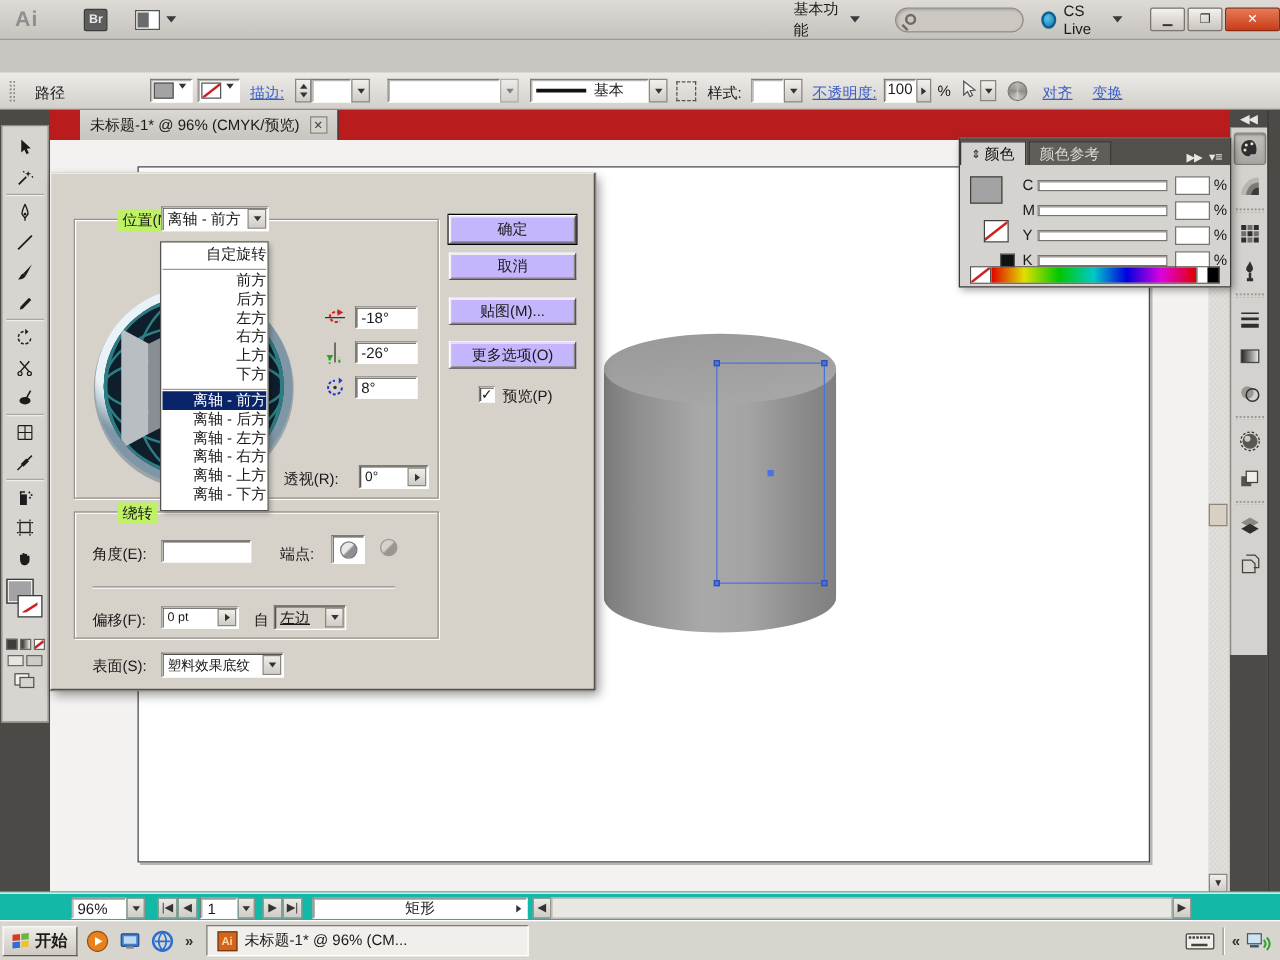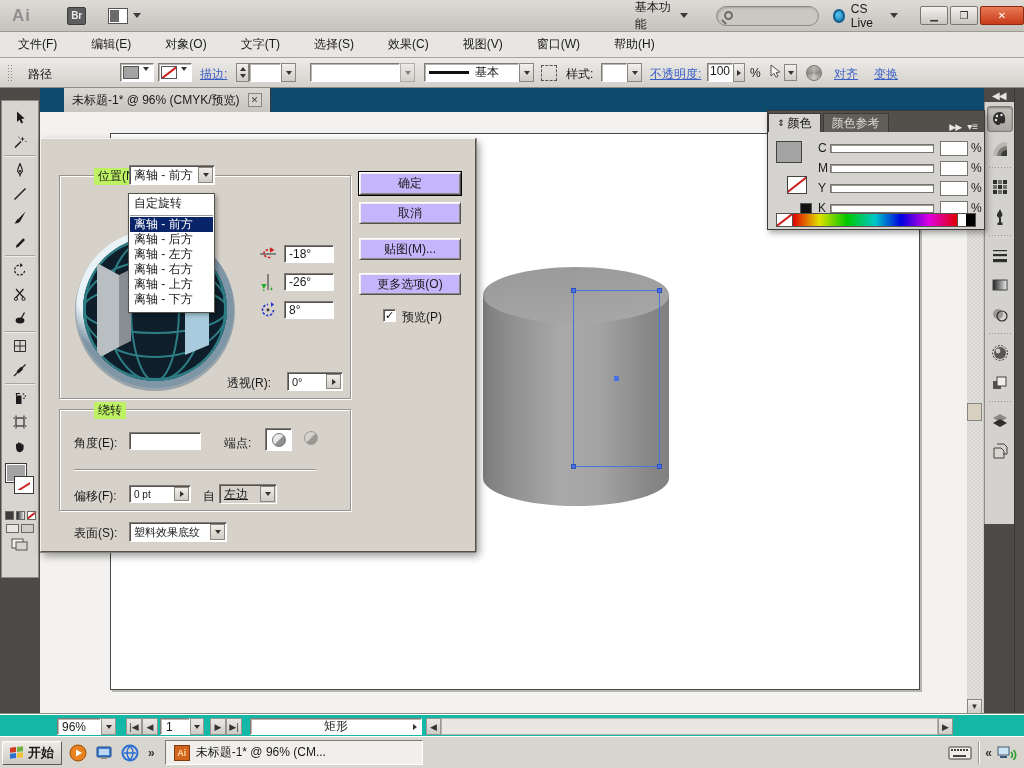--- a/index.html
+++ b/index.html
@@ -40,21 +40,21 @@
   .link { color:#3b5fc5; text-decoration:underline; }
   .sunken { background:#fff; border:1px solid; border-color:#7f7c77 #ffffff #ffffff #7f7c77; box-shadow:inset 1px 1px 0 #b9b6b1;}
   .combo-btn { background:linear-gradient(#f2f0ed,#cfccc7); border:1px solid #8a8680; display:flex; align-items:center; justify-content:center;}
   .caret-s { width:0;height:0;border-left:3px solid transparent;border-right:3px solid transparent;border-top:4px solid #333;}
   .caret-r { width:0;height:0;border-top:3px solid transparent;border-bottom:3px solid transparent;border-left:4px solid #333;}
   .swatch-gray { background:#a3a3a3; }
   .none-slash { background:#fff; position:relative; overflow:hidden;}
   .none-slash::after { content:""; position:absolute; left:-20%; top:45%; width:140%; height:2px; background:#cc2222; transform:rotate(-38deg);}
 
   
-  .tabstrip { left:0; top:88px; width:1024px; height:24px; background:#0c4a6e; }
+  .tabstrip { left:0; top:88px; width:1024px; height:24px; background:#b91c1c; }
   .collapse-arrows { color:#e8e6e2; font-size:10px; letter-spacing:-1px;}
   .doctab { left:64px; top:0; height:24px; background:linear-gradient(#dbd8d4,#c8c5c0); border-right:1px solid #3a3835;
     display:flex; align-items:center; padding:0 8px; gap:8px;}
   .tab-close { width:14px; height:14px; border:1px solid #8a8680; background:#d6d3ce; font-size:9px; color:#444;
     display:flex; align-items:center; justify-content:center;}
 
   
   .ltool-bg { left:0; top:88px; width:40px; height:626px; background:#4c4a46; }
   .ltool-panel { left:1px; top:100px; width:38px; height:478px; background:#d8d5d1; border:1px solid #8f8b85;}
   .tool { width:28px; height:23px; margin:1px auto 0; display:flex; align-items:center; justify-content:center;}
@@ -131,21 +131,21 @@
   .dfield { position:absolute; background:#fff; border:1px solid; border-color:#7f7c77 #fff #fff #7f7c77; box-shadow:inset 1px 1px 0 #55524d;
     display:flex; align-items:center; padding-left:4px; font-size:12px;}
   .dbtn { position:absolute; background:#c4b5fd; border:1px solid; border-color:#fff #55524d #55524d #fff; box-shadow:inset 1px 1px 0 #f0eee9, inset -1px -1px 0 #8a8680;
     display:flex; align-items:center; justify-content:center; font-size:12px;}
   .dbtn.default { box-shadow:0 0 0 1px #000, inset 1px 1px 0 #f0eee9, inset -1px -1px 0 #8a8680;}
   .dcombo-btn { position:absolute; right:1px; top:1px; bottom:1px; width:15px;
     background:linear-gradient(#f0eee9,#cfccc5); border:1px solid #8a8680; display:flex; align-items:center; justify-content:center;}
   .ddlist { position:absolute; left:87px; top:54px; width:87px; background:#fff; border:1px solid #55524d; box-shadow:2px 2px 4px rgba(0,0,0,.3); z-index:30; padding:1px;}
   .ddgroup { border-bottom:1px solid #9a9a9a; padding:1px 0 4px;}
   .ddgroup:last-child { border-bottom:none;}
-  .dditem { height:15px; line-height:15px; padding-left:4px; white-space:nowrap;}
+  .dditem { height:15px; line-height:15px; padding-left:4px; white-space:nowrap;text-align:right;}
   .dditem.sel { background:#0a246a; color:#fff;}
   .axis-ic { position:absolute; width:18px; height:18px;}
   .checkbox { position:absolute; width:13px; height:13px; background:#fff; border:1px solid; border-color:#7f7c77 #fff #fff #7f7c77; box-shadow:inset 1px 1px 0 #55524d;
     display:flex; align-items:center; justify-content:center; font-size:11px; font-weight:bold; color:#111;}
   .capbox { position:absolute; width:27px; height:23px; background:#fff; border:1px solid; border-color:#7f7c77 #fff #fff #7f7c77; box-shadow:inset 1px 1px 0 #55524d;
     display:flex; align-items:center; justify-content:center;}
   .cap-ic { width:14px; height:14px; border-radius:50%; background:linear-gradient(135deg,#e9e9e9 45%,#8f8f8f 55%); border:1px solid #777;}
   .cap-ic.open { background:linear-gradient(135deg,#d5d2cc 45%,#9a978f 55%); border-color:#999; }
   .dsepline { position:absolute; height:1px; background:#97938d; box-shadow:0 1px 0 #fff;}
 </style>
@@ -171,31 +171,20 @@
       <span>CS Live</span>
       <span class="dd-caret"></span>
     </div>
     <div class="winbtns">
       <div class="winbtn">▁</div>
       <div class="winbtn">❐</div>
       <div class="winbtn close">✕</div>
     </div>
   </div>
 
-  <div class="abs menubar">
-    <span class="menu-item">文件(F)</span>
-    <span class="menu-item">编辑(E)</span>
-    <span class="menu-item">对象(O)</span>
-    <span class="menu-item">文字(T)</span>
-    <span class="menu-item">选择(S)</span>
-    <span class="menu-item">效果(C)</span>
-    <span class="menu-item">视图(V)</span>
-    <span class="menu-item">窗口(W)</span>
-    <span class="menu-item">帮助(H)</span>
-  </div>
 
   <div class="abs controlbar">
     <div class="abs grip" style="left:7px; top:6px;"></div>
     <span class="abs" style="left:28px; top:8px;">路径</span>
     <div class="abs sunken" style="left:120px; top:5px; width:34px; height:19px;">
       <div class="abs swatch-gray" style="left:2px; top:2px; width:16px; height:13px; border:1px solid #555;"></div>
       <div class="abs" style="left:22px; top:7px;"><span class="caret-s"></span></div>
     </div>
     <div class="abs sunken" style="left:158px; top:5px; width:34px; height:19px;">
       <div class="abs none-slash" style="left:2px; top:2px; width:16px; height:13px; border:1px solid #555;"></div>
@@ -664,20 +653,28 @@
     <div class="dbtn" style="left:318px; top:99px; width:102px; height:22px;">贴图(M)...</div>
     <div class="dbtn" style="left:318px; top:134px; width:102px; height:22px;">更多选项(O)</div>
     <div class="checkbox" style="left:342px; top:170px;">✓</div>
     <span class="abs" style="left:361px; top:170px;">预览(P)</span>
 
     <div class="ddlist">
       <div class="ddgroup">
         <div class="dditem">自定旋转</div>
       </div>
       <div class="ddgroup">
+        <div class="dditem">前方</div>
+        <div class="dditem">后方</div>
+        <div class="dditem">左方</div>
+        <div class="dditem">右方</div>
+        <div class="dditem">上方</div>
+        <div class="dditem">下方</div>
+      </div>
+      <div class="ddgroup">
         <div class="dditem sel">离轴 - 前方</div>
         <div class="dditem">离轴 - 后方</div>
         <div class="dditem">离轴 - 左方</div>
         <div class="dditem">离轴 - 右方</div>
         <div class="dditem">离轴 - 上方</div>
         <div class="dditem">离轴 - 下方</div>
       </div>
     </div>
   </div>
 

